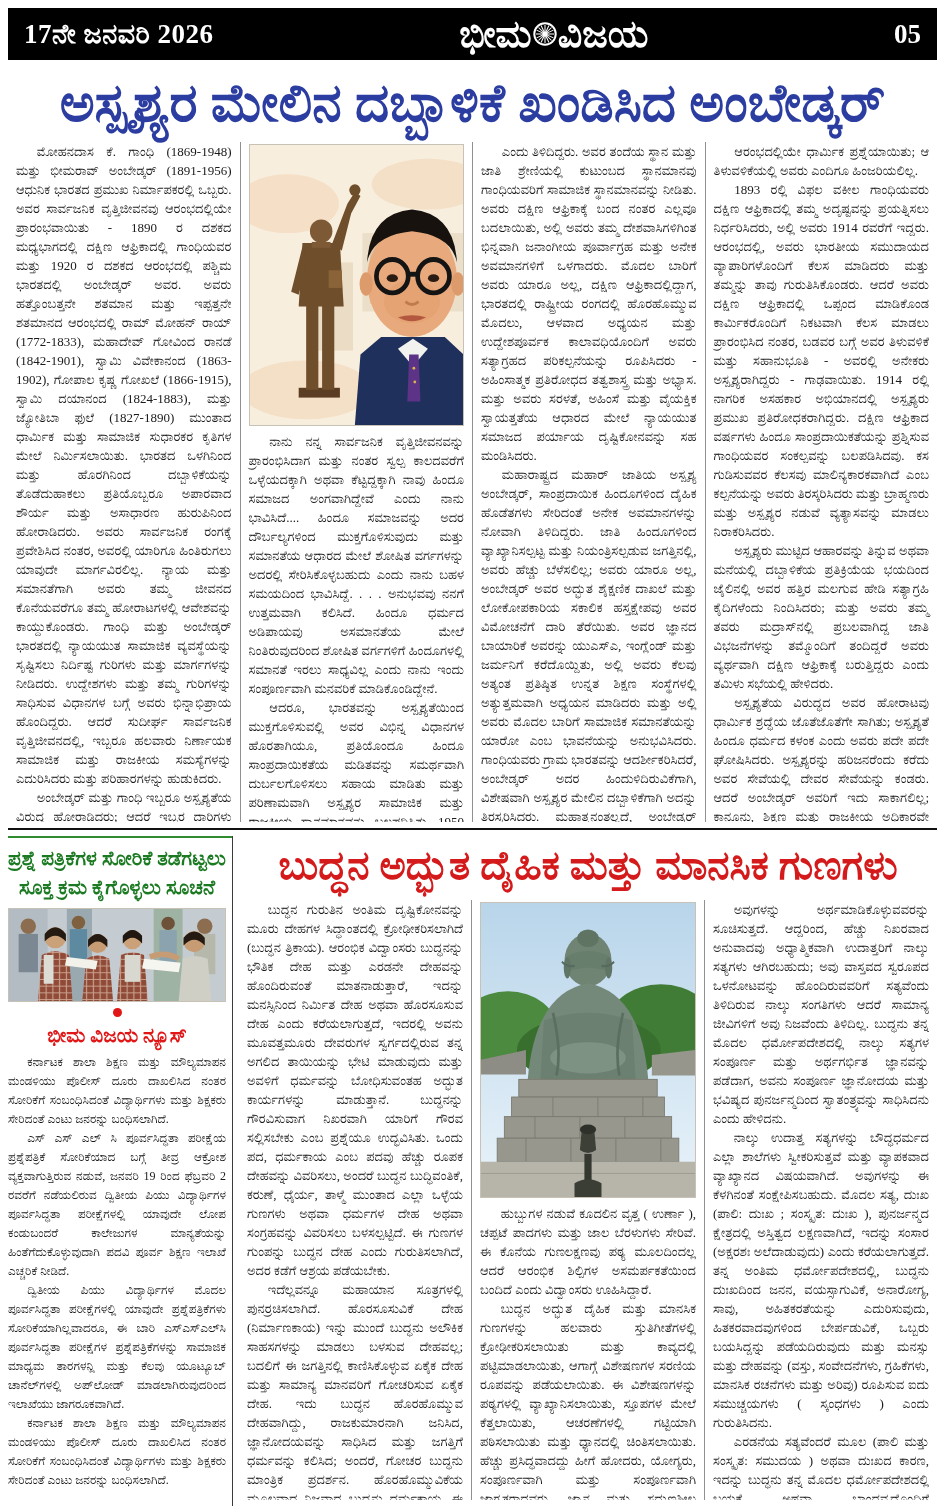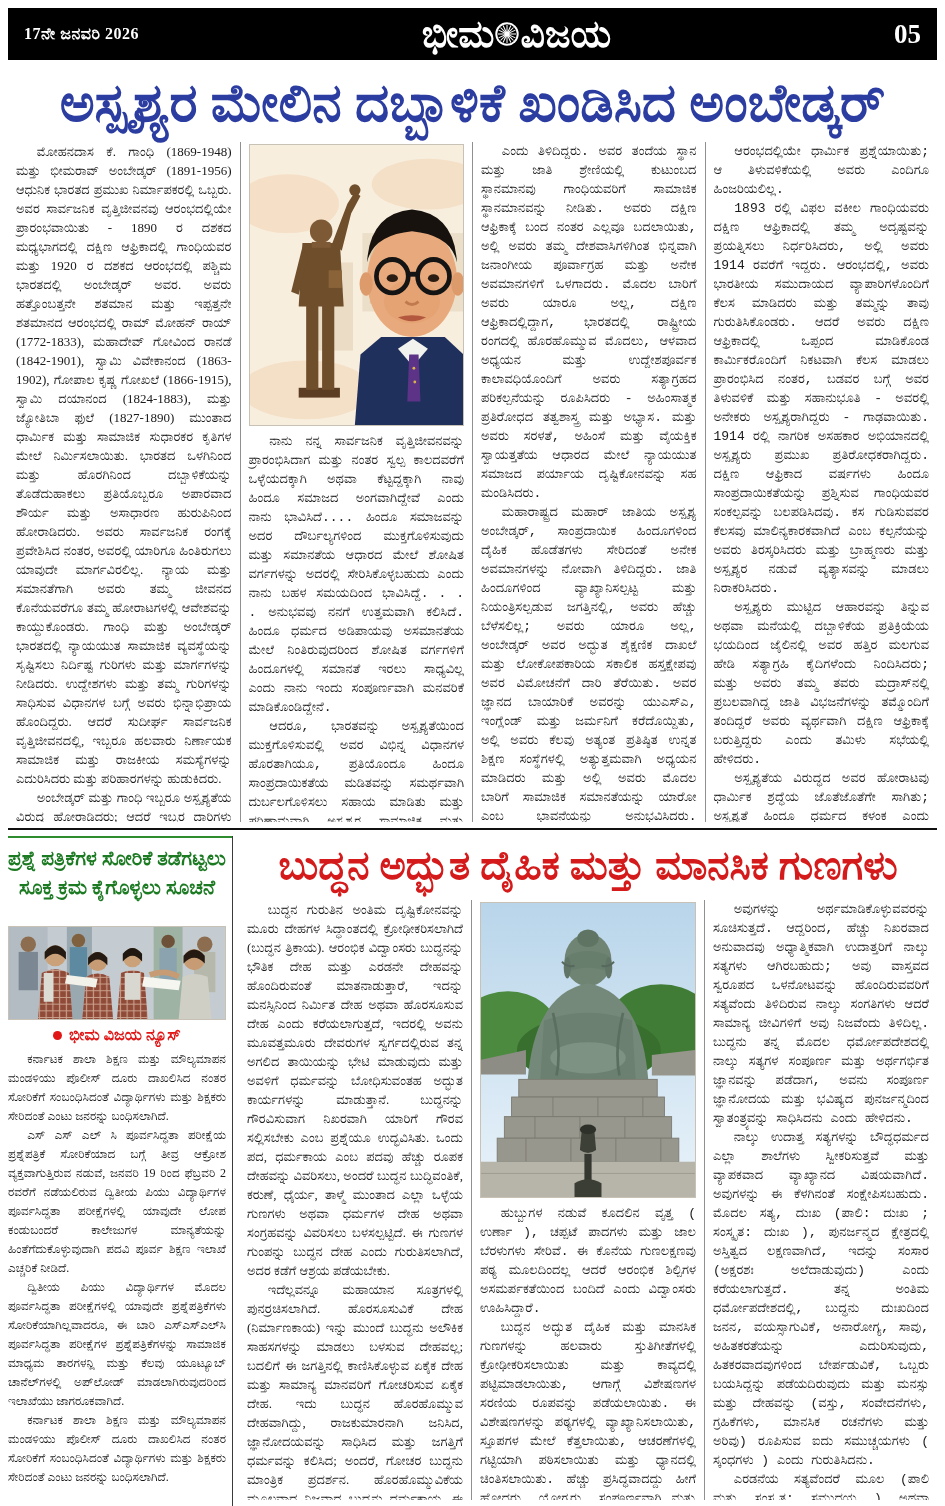--- a/index.html
+++ b/index.html
@@ -2,47 +2,47 @@
 <html><head>
 <meta charset="utf-8">
 <style>
   html,body{margin:0;padding:0;background:#ffffff;}
   body{width:945px;font-family:"Liberation Serif","DejaVu Serif",serif;color:#1a1a1a;}
   .page{width:945px;height:1506px;overflow:hidden;position:relative;background:#fff;}
 
   
   .masthead{margin:8px 8px 0 8px;height:52px;background:#000;color:#fff;
     display:flex;align-items:center;justify-content:space-between;padding:0 16px;box-sizing:border-box;}
-  .mast-date{font-weight:700;font-size:16px;letter-spacing:.5px;}
+  .mast-date{font-weight:700;font-size:27px;letter-spacing:.5px;}
   .mast-title{font-weight:800;font-size:38px;display:flex;align-items:center;gap:0;}
   .mast-page{font-weight:700;font-size:27px;}
   .chakra{width:26px;height:26px;display:inline-block;}
 
   
   .lead-headline{margin:10px 8px 2px 8px;text-align:center;color:#2b3da1;
     font-size:53px;font-weight:800;line-height:1.25;}
 
   
   .top-cols{display:flex;margin:6px 8px 0 8px;height:680px;overflow:hidden;}
   .col{flex:1 1 0;padding:0 8px;box-sizing:border-box;overflow:hidden;
     text-align:justify;font-size:13px;line-height:19px;}
-  .col + .col{border-left:1px solid #909090;font-family:Liberation Mono, monospace;}
+  .col + .col{border-left:1px solid #909090;}
   .para{margin:0;text-indent:1.6em;}
 
   .photo-frame{width:100%;border:1px solid #c8c2b6;box-sizing:border-box;margin:2px 0 6px 0;display:block;}
 
   .section-rule{border:none;border-top:2.5px solid #111;margin:6px 8px;}
 
   
   .bottom{display:flex;margin:0 8px;height:676px;overflow:hidden;}
   .leak-box{width:224px;flex:0 0 224px;box-sizing:border-box;padding:4px 6px 0 0;
     border-top:2px solid #2e8b2e;overflow:hidden;}
-  .leak-headline{color:#1b7a22;font-weight:800;font-size:20px;line-height:1.45;text-align:center;margin:2px 0 24px 0;}
-  .leak-caption{color:#e11717;font-weight:700;font-size:16px;text-align:center;margin:4px 0 6px 0;
-    display:flex;align-items:center;justify-content:center;gap:7px;}
+  .leak-headline{color:#1b7a22;font-weight:800;font-size:20px;line-height:1.45;text-align:center;margin:2px 0 6px 0;}
+  .leak-caption{color:#e11717;font-weight:700;font-size:20px;text-align:center;margin:4px 0 6px 0;
+    display:flex;align-items:center;justify-content:center;gap:7px;flex-direction:column;}
   .red-dot{width:9px;height:9px;border-radius:50%;background:#e11717;display:inline-block;}
   .leak-text{font-size:12px;line-height:19px;text-align:justify;overflow:hidden;height:440px;}
 
   .buddha-sec{flex:1 1 auto;border-left:1.5px solid #3a3a3a;padding-left:6px;box-sizing:border-box;overflow:hidden;}
   .buddha-headline{color:#d41a1a;font-weight:800;font-size:40px;text-align:center;line-height:1.2;margin:6px 0 10px 0;}
   .buddha-cols{display:flex;height:600px;overflow:hidden;}
 
   svg{display:block;}
 </style>
 </head>

